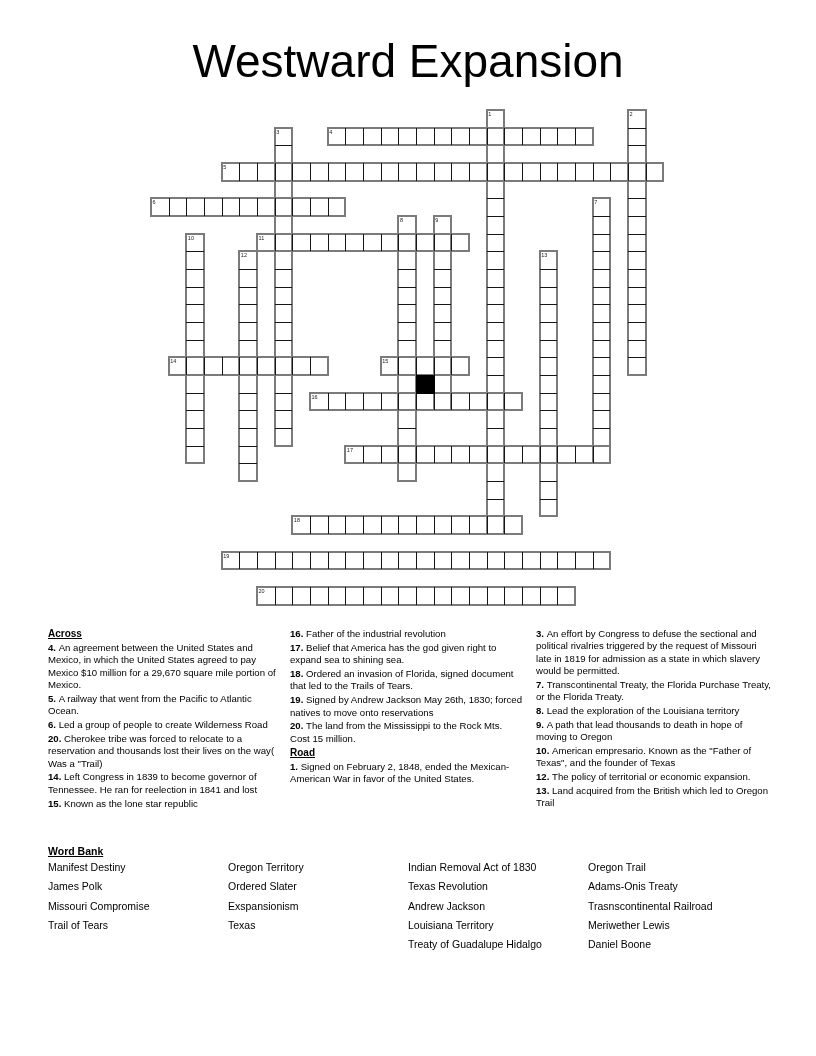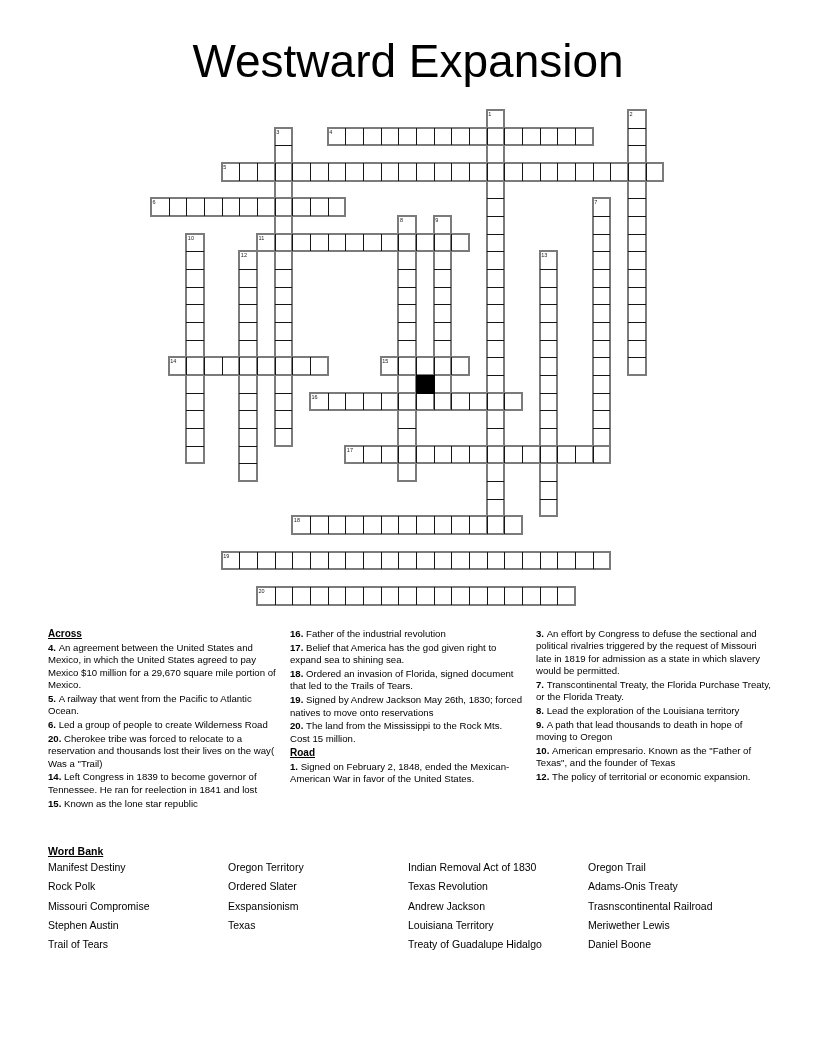--- a/index.html
+++ b/index.html
@@ -365,29 +365,29 @@
       <div class="clue-head">Road</div>
       <p class="clue"><b>1. </b>Signed on February 2, 1848, ended the Mexican-American War in favor of the United States.</p>
     </div>
   <div class="clue-col" style="left:536px;width:236px;">
       <p class="clue"><b>3. </b>An effort by Congress to defuse the sectional and political rivalries triggered by the request of Missouri late in 1819 for admission as a state in which slavery would be permitted.</p>
       <p class="clue"><b>7. </b>Transcontinental Treaty, the Florida Purchase Treaty, or the Florida Treaty.</p>
       <p class="clue"><b>8. </b>Lead the exploration of the Louisiana territory</p>
       <p class="clue"><b>9. </b>A path that lead thousands to death in hope of moving to Oregon</p>
       <p class="clue"><b>10. </b>American empresario. Known as the "Father of Texas", and the founder of Texas</p>
       <p class="clue"><b>12. </b>The policy of territorial or economic expansion.</p>
+      <p class="clue"><b>13. </b>Land acquired from the British which led to Oregon Trail</p>
     </div>
 
   <div class="wb-head">Word Bank</div>
   <div class="wb-cols">
       <div class="wb-col" style="left: 0px;">
         <div class="wb-item">Manifest Destiny</div>
-        <div class="wb-item">Rock Polk</div>
+        <div class="wb-item">James Polk</div>
         <div class="wb-item">Missouri Compromise</div>
-        <div class="wb-item">Stephen Austin</div>
         <div class="wb-item">Trail of Tears</div>
       </div>
       <div class="wb-col" style="left: 180px;">
         <div class="wb-item">Oregon Territory</div>
         <div class="wb-item">Ordered Slater</div>
         <div class="wb-item">Exspansionism</div>
         <div class="wb-item">Texas</div>
       </div>
       <div class="wb-col" style="left: 360px;">
         <div class="wb-item">Indian Removal Act of 1830</div>

